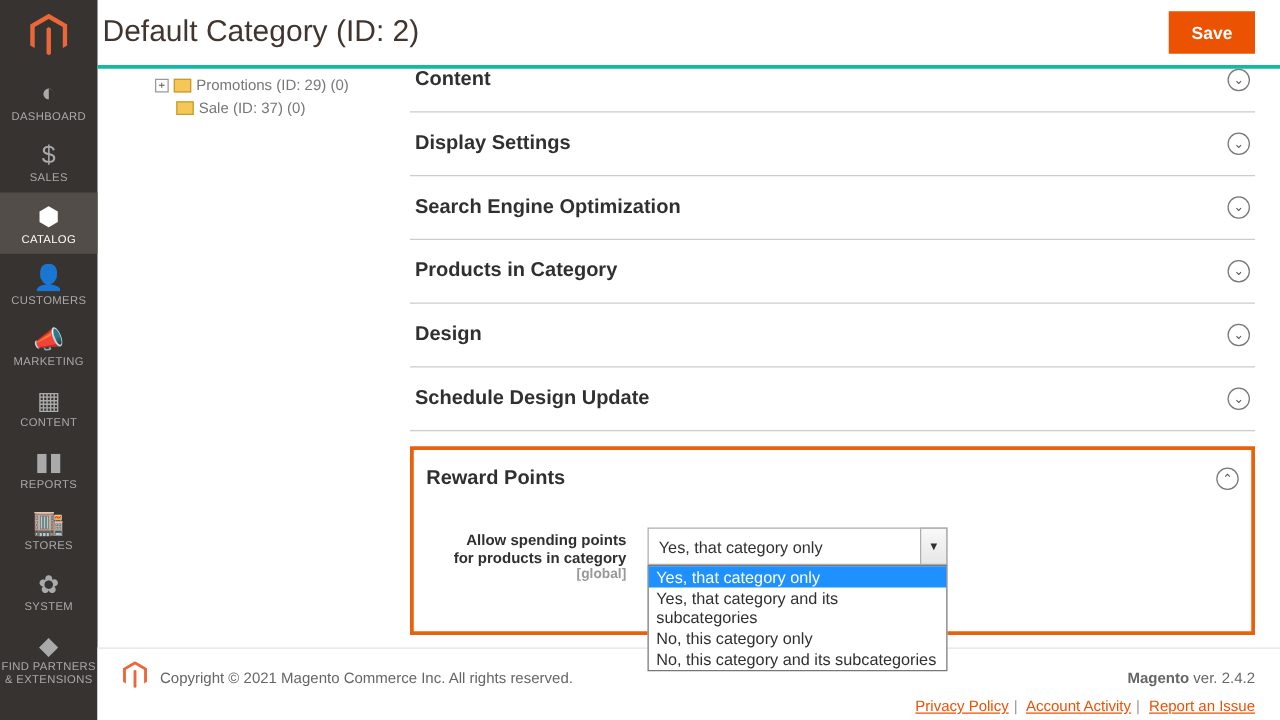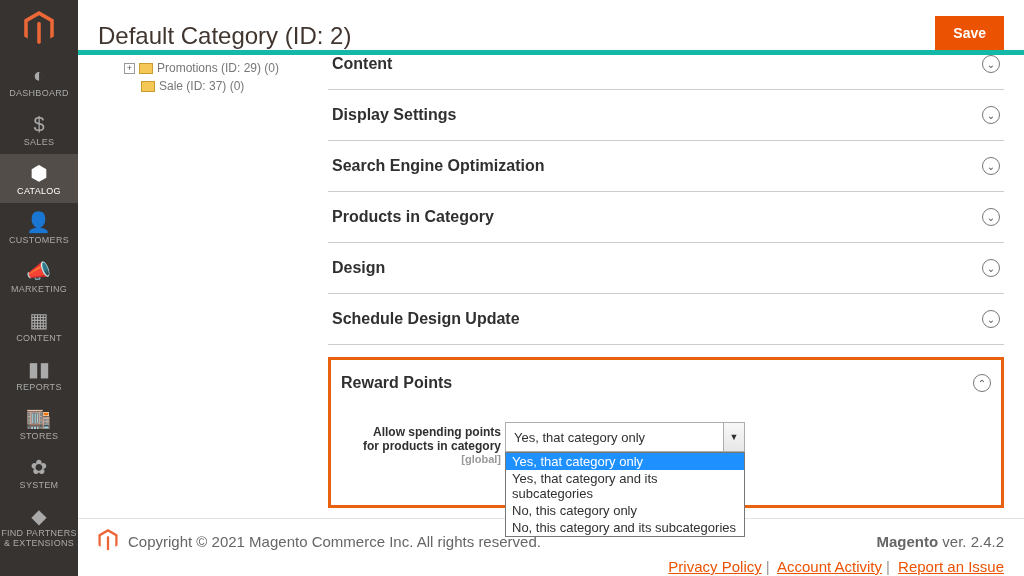--- a/index.html
+++ b/index.html
@@ -5,47 +5,47 @@
  *{box-sizing:border-box;margin:0;padding:0}
  body{font-family:'Helvetica Neue',Arial,sans-serif;font-size:13px;color:#303030;background:#fff;width:1024px;height:576px;overflow:hidden;position:relative}
  .sidebar{position:absolute;left:0;top:0;width:78px;height:576px;background:#373330;color:#aaa;display:flex;flex-direction:column;align-items:center}
  .logo{width:78px;height:56px;display:flex;align-items:center;justify-content:center}
  .logo svg{width:30px;height:34px}
  .nav-item{width:78px;padding:8px 0 7px;text-align:center;cursor:pointer;color:#aaa}
  .nav-item.active{background:#524d49;color:#fff}
  .nav-item .ico{font-size:20px;height:22px;display:flex;align-items:center;justify-content:center;margin-bottom:2px}
  .nav-item .lbl{font-size:9px;letter-spacing:.3px}
  .main{position:absolute;left:78px;top:0;right:0;bottom:0;display:flex;flex-direction:column}
- .header{height:55px;border-bottom:5px solid #14b8a6;display:flex;align-items:flex-end;padding:0 20px 0 20px}
+ .header{height:55px;border-bottom:3px solid #14b8a6;display:flex;align-items:center;padding:0 20px 0 4px}
  .title{font-size:24px;color:#41362f;font-weight:400}
  .save-btn{margin-left:auto;background:#eb5202;color:#fff;border:none;padding:9px 18px;font-size:14px;font-weight:600;cursor:pointer}
  .body{flex:1;display:flex;overflow:hidden}
  .tree-col{width:250px;padding:4px 0 0 46px;font-size:12px;color:#555}
  .tree-row{display:flex;align-items:center;gap:4px;height:18px}
  .tree-exp{width:11px;height:11px;border:1px solid #999;display:inline-flex;align-items:center;justify-content:center;font-size:9px;line-height:1;background:#fff;color:#555}
  .tree-fold{width:14px;height:11px;background:#f5c756;border:1px solid #c89b2e;display:inline-block}
  .tree-row.child{margin-left:17px}
  .tree-lbl{white-space:nowrap;color:#777}
  .panels{flex:1;padding-right:20px}
  .panel{border-bottom:1px solid #ccc;padding:16px 4px;display:flex;align-items:center;cursor:pointer}
  .panel.first{padding-top:0}
  .panel-title{font-size:16px;font-weight:600;color:#303030}
  .chev{margin-left:auto;width:18px;height:18px;border:1px solid #777;border-radius:50%;display:flex;align-items:center;justify-content:center;font-size:10px;color:#555}
  .reward-wrap{margin-top:12px;border:3px solid #e8620e;padding:0;position:relative}
  .reward-head{display:flex;align-items:flex-start;padding:14px 10px 20px;border-bottom:0}
- .reward-body{padding:10px 10px 40px 30px;display:flex;gap:4px}
+ .reward-body{padding:10px 10px 40px 30px;display:flex;gap:17px}
  .field-label{width:140px;text-align:right;font-size:12px;font-weight:600;color:#303030;padding-top:3px}
  .field-label .scope{display:block;font-weight:700;color:#999;font-size:11px}
  .select-wrap{position:relative;width:240px}
  .select-display{border:1px solid #adadad;height:30px;display:flex;align-items:center;padding:0 8px;font-size:13px;background:#fff;cursor:pointer}
  .select-btn{position:absolute;right:0;top:0;width:22px;height:30px;border:1px solid #adadad;background:linear-gradient(#f8f8f8,#e7e7e7);display:flex;align-items:center;justify-content:center;font-size:9px}
  .dropdown{position:absolute;top:30px;left:0;right:0;border:1px solid #777;background:#fff;z-index:10}
  .dropdown .opt{padding:1px 6px;font-size:13px;cursor:pointer}
  .dropdown .opt.sel{background:#1e90ff;color:#fff}
- .footer{position:absolute;left:78px;right:0;bottom:0;height:58px;border-top:1px solid #e3e3e3;background:#fff;padding:10px 20px;font-size:15px;color:#666}
+ .footer{position:absolute;left:78px;right:0;bottom:0;height:58px;border-top:1px solid #e3e3e3;background:#fff;padding:10px 20px;font-size:12px;color:#666}
  .footer .row1{display:flex;align-items:center;gap:10px}
  .footer .mlogo svg{width:20px;height:22px}
  .footer .right{margin-left:auto;text-align:right}
  .footer .links{margin-top:4px}
  .footer a{color:#eb5202;}
  .footer .sep{color:#999;margin:0 4px}
 </style>
 </head>
 <body>
 

